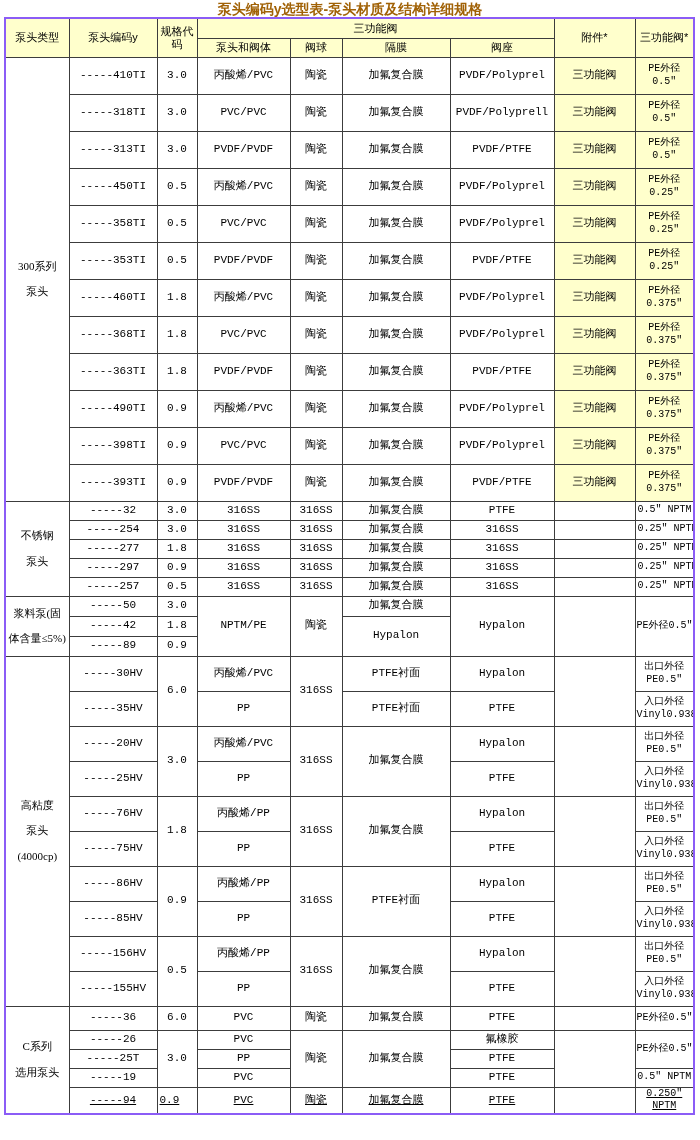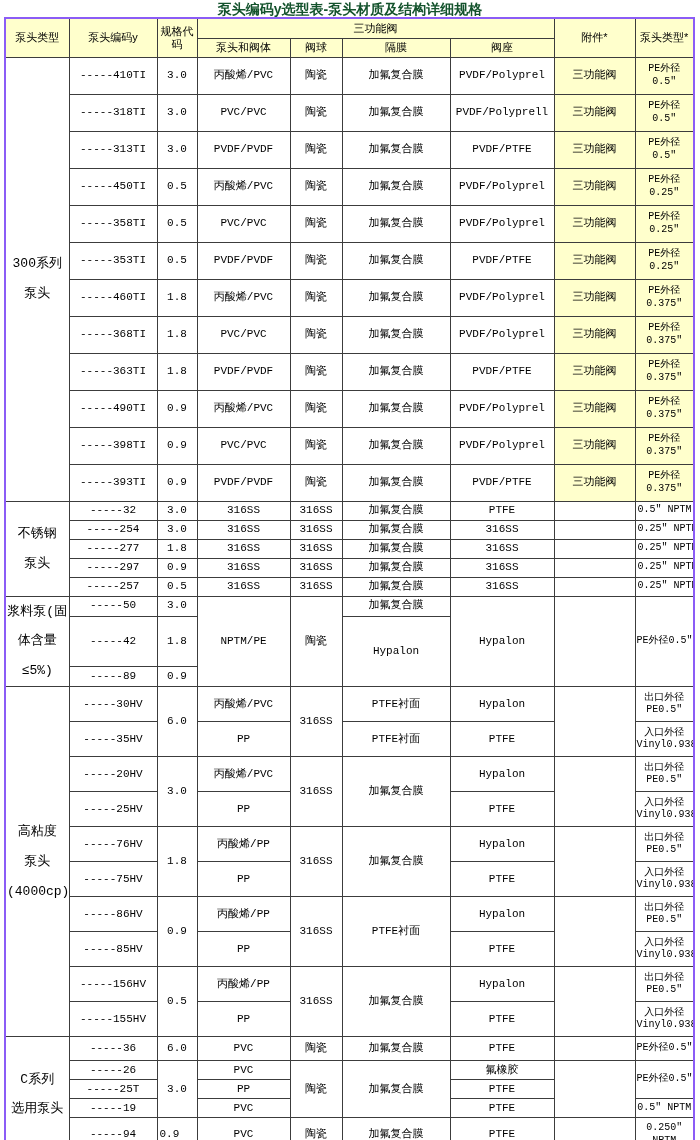--- a/index.html
+++ b/index.html
@@ -1,39 +1,39 @@
 <!DOCTYPE html>
 <html><head>
 <meta charset="utf-8">
 <style>
   html,body{margin:0;padding:0;background:#ffffff;}
   body{width:700px;height:1140px;font-family:"Liberation Sans",sans-serif;}
   .title{width:700px;text-align:center;font-weight:bold;font-size:14px;
-         line-height:16px;padding-top:1px;color:#14532d;}
+         line-height:16px;padding-top:1px;color:#a16207;}
   table{border-collapse:collapse;table-layout:fixed;width:689px;margin-left:4px;
         border:2px solid #8b5cf6;}
   th,td{border:1px solid #3c3c3c;text-align:center;vertical-align:middle;
         padding:0 1px;overflow:hidden;color:#000;}
   th{background:#FFFFCC;font-weight:normal;font-size:11px;line-height:1.2;}
   td{font-size:11px;line-height:1.2;
      font-family:"Liberation Mono","DejaVu Sans Mono",monospace;}
-  td.grp{font-family:Liberation Mono, monospace;line-height:2.3;font-size:13px;}
+  td.grp{font-family:Liberation Serif, serif;line-height:2.3;font-size:11px;}
   .yl{background:#FFFFCC;}
   .cn{font-size:10px;line-height:1.25;}
   .tl{text-align:left;padding-left:2px;}
   .nw{white-space:nowrap;}
   thead tr.h1{height:20px;}
   thead tr.h2{height:19px;}
   tr.s0{height:37px;}
   tr.s1{height:19px;}
   tr.s2{height:20px;}
   tr.s3{height:35px;}
   tr.s4{height:19px;}
   tr.s4.r0{height:24px;}
-  tr.s4.r4{height:35px;}
+  tr.s4.r4{height:27px;text-decoration:underline;}
 </style>
 </head>
 <body>
 
 <div class="title">泵头编码y选型表-泵头材质及结构详细规格</div>
 
 <table>
   <colgroup>
     <col style="width:64px">
       <col style="width:88px">
@@ -45,21 +45,21 @@
       <col style="width:81px">
       <col style="width:59px">
   </colgroup>
   <thead>
     <tr class="h1">
       <th rowspan="2">泵头类型</th>
       <th rowspan="2">泵头编码y</th>
       <th rowspan="2">规格代码</th>
       <th colspan="4">三功能阀</th>
       <th rowspan="2">附件*</th>
-      <th rowspan="2">泵头类型*</th>
+      <th rowspan="2">三功能阀*</th>
     </tr>
     <tr class="h2">
       <th>泵头和阀体</th>
       <th>阀球</th>
       <th>隔膜</th>
       <th>阀座</th>
     </tr>
   </thead>
   <tbody>
       <tr class="s0 r0">

